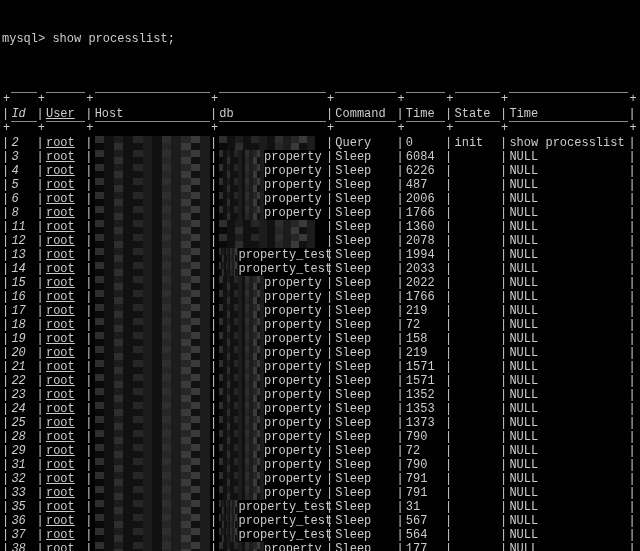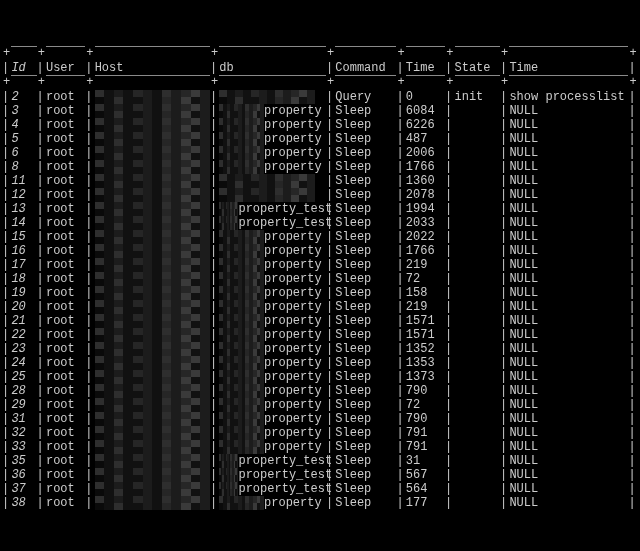--- a/index.html
+++ b/index.html
@@ -32,21 +32,21 @@
     text-align: left;
     vertical-align: middle;
     height: 14px;
   }
   .sep {
     color: #ccc;
     text-align: center;
     width: 10px;
   }
   .col-id    { width: 28px; text-align: right; padding-right: 2px; font-style: italic; }
-  .col-user  { width: 42px; padding-left: 4px; }
+  .col-user  { width: 42px; padding-left: 4px; text-decoration: underline; }
   .col-host  { width: 138px; padding-left: 4px; position: relative; margin-top: 28px; }
   .col-db    { width: 110px; padding-left: 4px; position: relative; margin-top: 20px; }
   .col-cmd   { width: 64px; padding-left: 4px; }
   .col-time  { width: 42px; text-align: right; padding-right: 2px; }
   .col-state { width: 48px; padding-left: 4px; }
   .col-info  { width: 120px; padding-left: 4px; }
   .hr td {
     height: 1px;
     padding: 0;
     font-size: 0;
@@ -83,20 +83,21 @@
   .mosaic span:nth-child(13n)  { background: #0a0a0a; }
   .db-text {
     position: relative;
     z-index: 2;
   }
 </style>
 </head>
 <body>
 
 <div class="term">
+  <div class="prompt-line">mysql&gt; show processlist;</div>
 
   <table class="plist">
     
     <tbody><tr class="hr">
       <td class="plus">+</td><td class="dash"></td>
       <td class="plus">+</td><td class="dash"></td>
       <td class="plus">+</td><td class="dash"></td>
       <td class="plus">+</td><td class="dash"></td>
       <td class="plus">+</td><td class="dash"></td>
       <td class="plus">+</td><td class="dash"></td>

